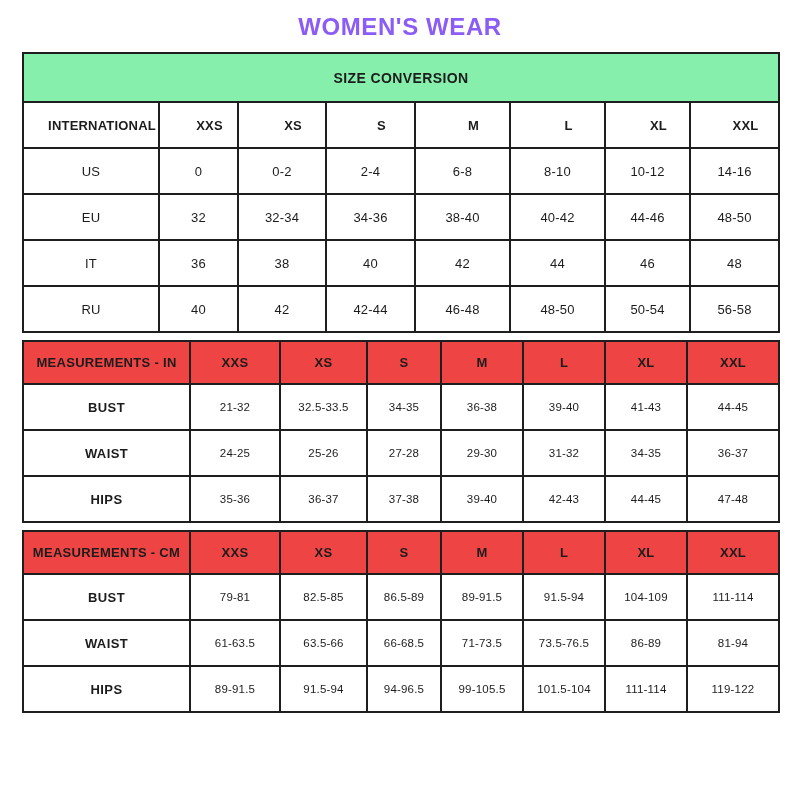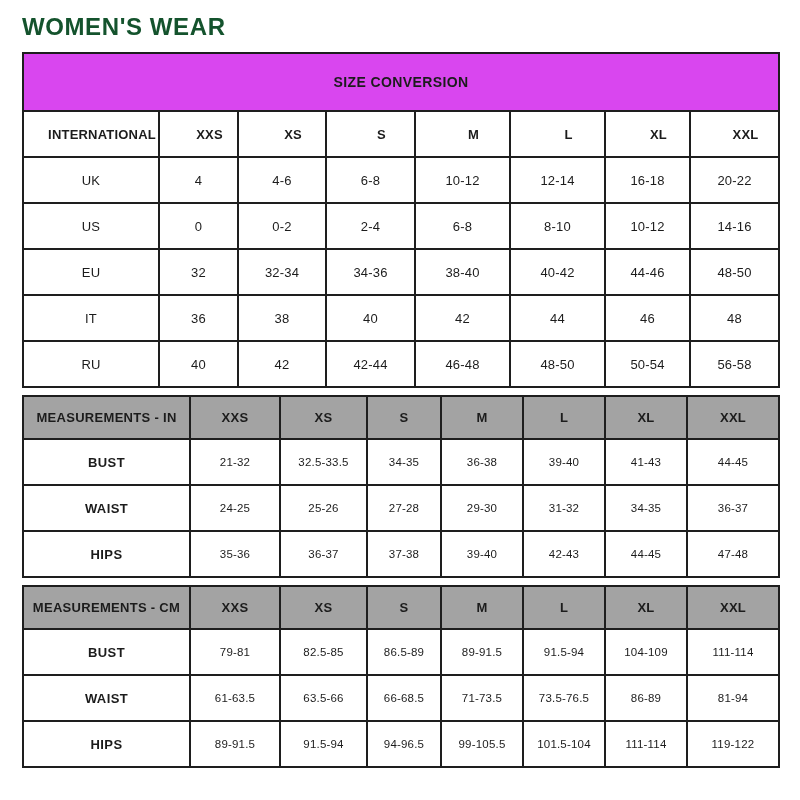--- a/index.html
+++ b/index.html
@@ -5,56 +5,56 @@
   * { box-sizing: border-box; margin: 0; padding: 0; }
   html, body {
     width: 800px; height: 800px;
     background: #ffffff;
     font-family: "Liberation Sans", sans-serif;
     color: #1c1c1c;
     overflow: hidden;
   }
   .page { padding: 9px 22px 0 22px; }
   .title {
-    text-align: left;
+    text-align: center;
     font-size: 24px;
     font-weight: 700;
     letter-spacing: 0.6px;
     padding: 4px 0 11px 0;
-    color: #14532d;
+    color: #8b5cf6;
   }
   table.tbl {
     border-collapse: collapse;
     table-layout: fixed;
     width: 756px;
     margin-bottom: 7px;
   }
   table.tbl td {
     border: 2px solid #1e1e1e;
     text-align: center;
     vertical-align: middle;
     padding: 0 2px;
     overflow: hidden;
     white-space: nowrap;
   }
   
   .t1 td { height: 46px; font-size: 13px; font-weight: 500; letter-spacing: 0.2px; }
   .t1 td.band {
-    height: 58px;
-    background: #d946ef;
+    height: 49px;
+    background: #86efac;
     font-size: 14px;
     font-weight: 700;
     letter-spacing: 0.4px;
   }
   .t1 td.head { font-weight: 700; font-size: 13px; padding-left: 24px; }
   
   .t23 td { height: 46px; font-size: 11.5px; font-weight: 500; letter-spacing: 0.2px; }
   .t23 td.ghead {
     height: 43px;
-    background: #a3a3a3;
+    background: #ef4444;
     font-weight: 700;
     font-size: 13px;
     letter-spacing: 0.3px;
   }
   .t23 td.rlabel { font-size: 13px; font-weight: 600; letter-spacing: 0.4px; }
 </style>
 </head>
 <body>
 
 <div class="page">
@@ -80,30 +80,20 @@
           <td class="head">INTERNATIONAL</td>
           <td class="head">XXS</td>
           <td class="head">XS</td>
           <td class="head">S</td>
           <td class="head">M</td>
           <td class="head">L</td>
           <td class="head">XL</td>
           <td class="head">XXL</td>
         </tr>
         <tr>
-          <td class="rlabel">UK</td>
-          <td class="val">4</td>
-          <td class="val">4-6</td>
-          <td class="val">6-8</td>
-          <td class="val">10-12</td>
-          <td class="val">12-14</td>
-          <td class="val">16-18</td>
-          <td class="val">20-22</td>
-        </tr>
-        <tr>
           <td class="rlabel">US</td>
           <td class="val">0</td>
           <td class="val">0-2</td>
           <td class="val">2-4</td>
           <td class="val">6-8</td>
           <td class="val">8-10</td>
           <td class="val">10-12</td>
           <td class="val">14-16</td>
         </tr>
         <tr>

